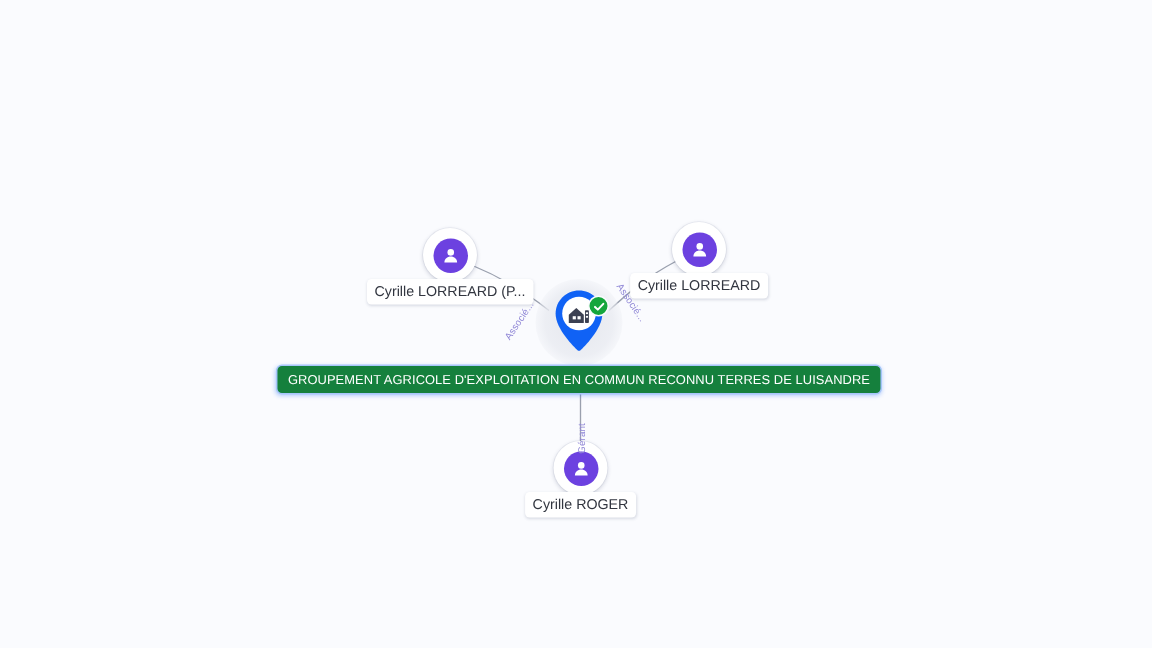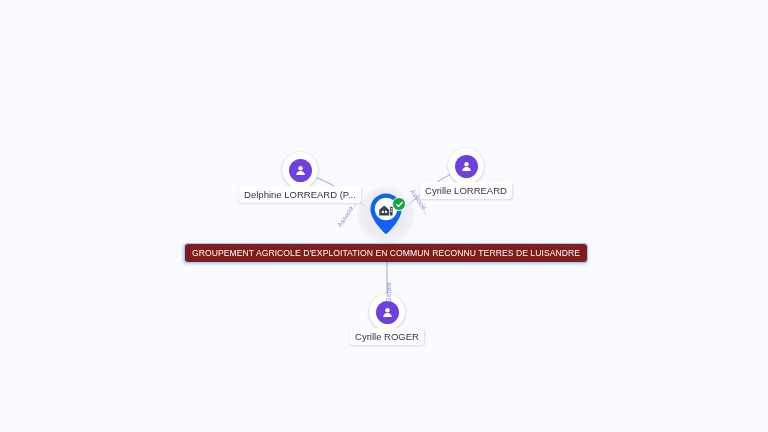--- a/index.html
+++ b/index.html
@@ -111,21 +111,21 @@
     align-items: center;
     justify-content: center;
   }
   .company-badge svg { display: block; }
 
   .company-label {
     position: absolute;
     top: 28px;
     left: 50%;
     transform: translateX(-50%);
-    background: #7f1d1d;
+    background: #15803d;
     color: #ffffff;
     font-size: 8.6px;
     line-height: 12px;
     letter-spacing: 0.05px;
     white-space: nowrap;
     padding: 3px 7px;
     border-radius: 4px;
     border: 1.5px solid #a7c6fb;
     box-shadow: 0 1px 3px rgba(16, 98, 245, 0.30);
   }
@@ -166,21 +166,21 @@
 
   <div class="node" style="left:300px; top:170px;">
     <div class="person-circle">
       <div class="person-avatar">
         <svg width="15" height="15" viewBox="0 0 24 24" aria-hidden="true">
           <circle cx="12" cy="8.4" r="3.5" fill="#ffffff"></circle>
           <path d="M5.2 19.2c0-3.9 3.1-6.4 6.8-6.4s6.8 2.5 6.8 6.4z" fill="#ffffff"></path>
         </svg>
       </div>
     </div>
-    <div class="person-label">Delphine LORREARD (P...</div>
+    <div class="person-label">Cyrille LORREARD (P...</div>
   </div>
 
   <div class="node" style="left:466px; top:166px;">
     <div class="person-circle">
       <div class="person-avatar">
         <svg width="15" height="15" viewBox="0 0 24 24" aria-hidden="true">
           <circle cx="12" cy="8.4" r="3.5" fill="#ffffff"></circle>
           <path d="M5.2 19.2c0-3.9 3.1-6.4 6.8-6.4s6.8 2.5 6.8 6.4z" fill="#ffffff"></path>
         </svg>
       </div>

